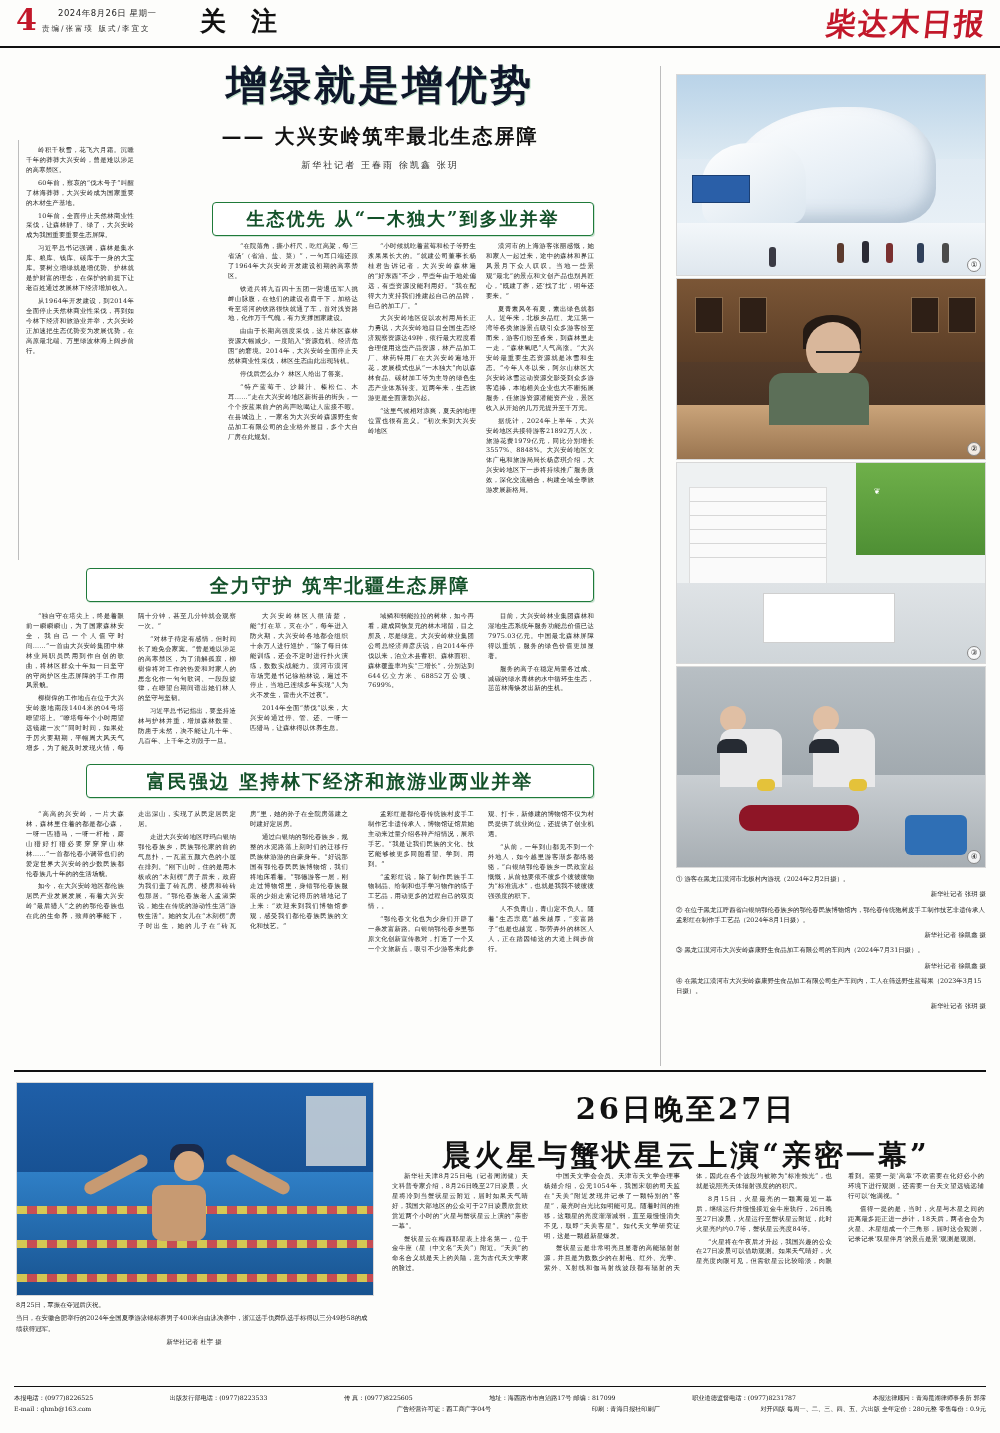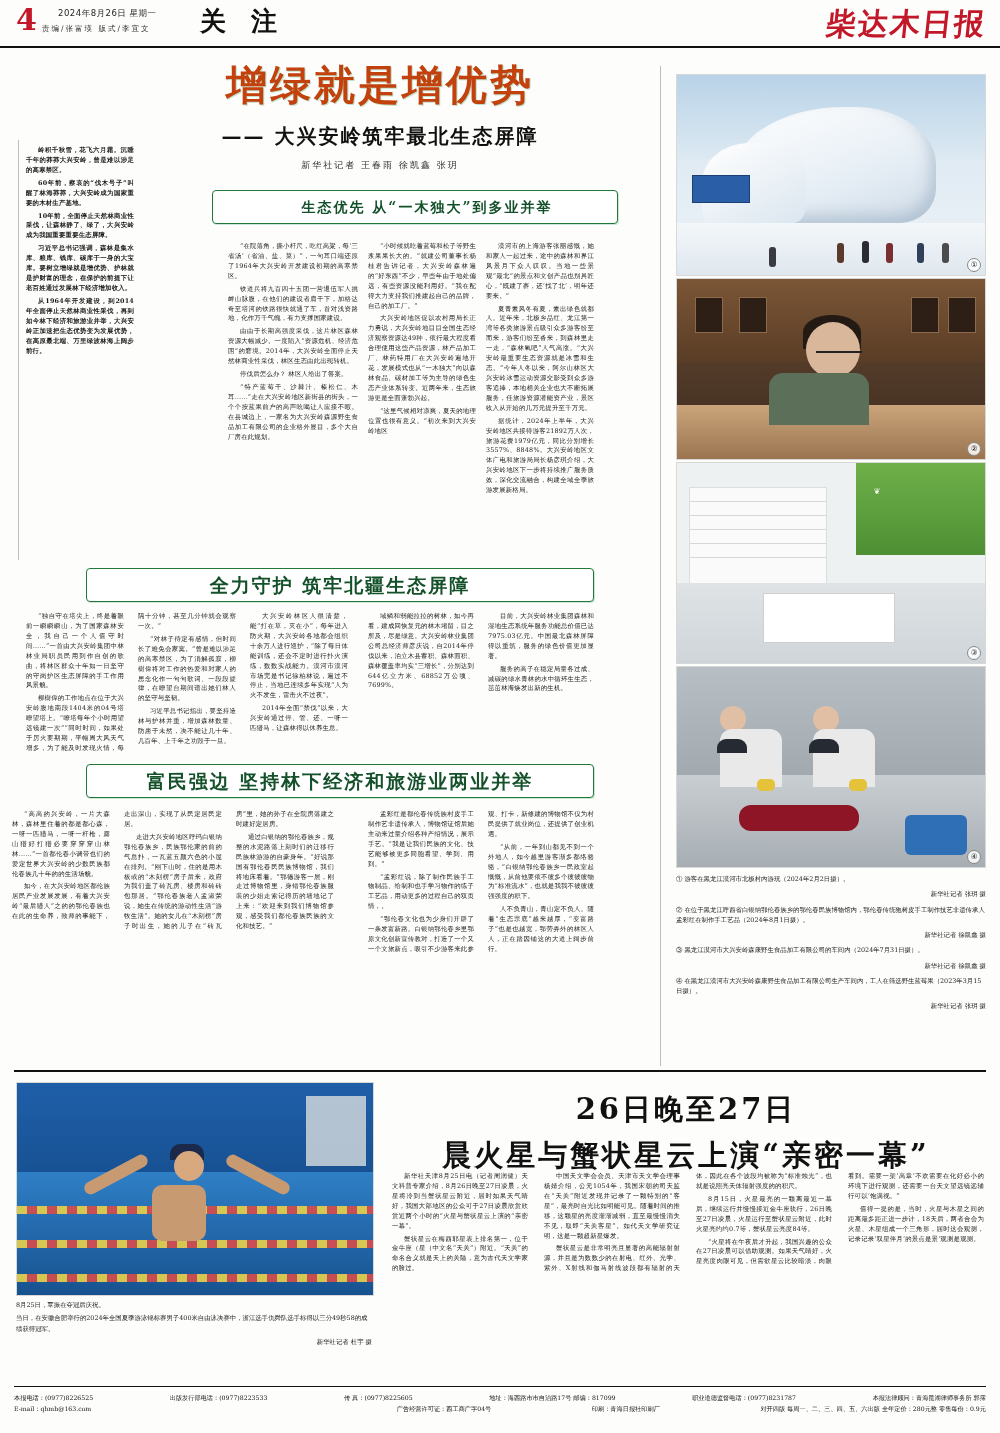--- a/index.html
+++ b/index.html
@@ -42,21 +42,21 @@
     font-family:"DejaVu Serif","Liberation Serif",serif;
     letter-spacing:2px;
     transform:skewX(-6deg);
   }
 
   
   .headline{
     position:absolute;left:120px;top:58px;width:520px;text-align:center;
   }
   .headline .h1{
-    font-size:41px;font-weight:bold;color:#c2410c;
+    font-size:41px;font-weight:bold;color:#0f172a;
     font-family:"DejaVu Serif","Liberation Serif",serif;
     letter-spacing:3px;
     text-shadow:1px 1px 0 #bfe0c9;
   }
   .headline .h2{
     margin-top:10px;font-size:20px;font-weight:bold;color:#111;
     font-family:"DejaVu Serif","Liberation Serif",serif;letter-spacing:2px;
   }
   .headline .byline{
     margin-top:9px;font-size:9px;color:#333;letter-spacing:2px;
@@ -68,21 +68,21 @@
     border:1.5px solid #1f7a3a;
     border-radius:4px;
     background:#fff;
     text-align:center;
     font-family:"DejaVu Serif","Liberation Serif",serif;
     font-weight:bold;
     color:#14512a;
     letter-spacing:2px;
     box-shadow:1px 1px 0 #cfe6d6;
   }
-  #sub1{left:212px;top:190px;width:380px;height:32px;font-size:14px;line-height:32px;padding-left:24px;}
+  #sub1{left:212px;top:202px;width:380px;height:32px;font-size:18px;line-height:32px;}
   #sub2{left:86px;top:568px;width:506px;height:32px;font-size:19px;line-height:32px;}
   #sub3{left:86px;top:764px;width:506px;height:32px;font-size:19px;line-height:32px;}
 
   
   .col{
     position:absolute;
     font-size:6.4px;
     line-height:1.55;
     text-align:justify;
     color:#1a1a1a;
@@ -247,21 +247,21 @@
     <div class="byline">新华社记者 王春雨 徐凯鑫 张玥</div>
   </div>
 
   <div class="subbox" id="sub1">生态优先 从“一木独大”到多业并举</div>
   <div class="subbox" id="sub2">全力守护 筑牢北疆生态屏障</div>
   <div class="subbox" id="sub3">富民强边 坚持林下经济和旅游业两业并举</div>
 
   <div class="vrule" style="left:18px;top:140px;height:420px;"></div>
   <div class="vrule" style="left:660px;top:66px;height:1000px;"></div>
 
-  <div class="col" id="lead1" style="left:26px;top:146px;width:108px;font-weight:bold;">
+  <div class="col" id="lead1" style="left:26px;top:146px;width:108px;">
     <p>岭积千秋雪，花飞六月霜。沉睡千年的莽莽大兴安岭，曾是难以涉足的高寒禁区。</p>
     <p>60年前，察哀的“伐木号子”叫醒了林海莽莽，大兴安岭成为国家重要的木材生产基地。</p>
     <p>10年前，全面停止天然林商业性采伐，让森林静了、绿了，大兴安岭成为我国重要重要生态屏障。</p>
     <p>习近平总书记强调，森林是集水库、粮库、钱库、碳库于一身的大宝库。要树立增绿就是增优势、护林就是护财富的理念，在保护的前提下让老百姓通过发展林下经济增加收入。</p>
     <p>从1964年开发建设，到2014年全面停止天然林商业性采伐，再到如今林下经济和旅游业并举，大兴安岭正加速把生态优势变为发展优势，在高原最北端、万里绿波林海上阔步前行。</p>
   </div>
 
   <div class="col" style="left:228px;top:242px;width:130px;">
     <p>“在院落角，撕小杆尺，吃红高粱，每‘三省汤’（省油、盐、菜）”，一句耳口端还原了1964年大兴安岭开发建设初期的高寒禁区。</p>
     <p>铁道兵将九百四十五团一营退伍军人挑衅山脉腹，在他们的建设者肩干下，加格达奇至塔河的铁路很快就通了车，首对浅资路地，化作万千气魄，有力支撑国家建设。</p>
@@ -289,21 +289,21 @@
     <p>习近平总书记指出，要坚持造林与护林并重，增加森林数量、防患于未然，决不能让几十年、几百年、上千年之功毁于一旦。</p>
     <p>大兴安岭林区人很清楚，能“打在草，灭在小”，每年进入防火期，大兴安岭各地都会组织十余万人进行巡护，“除了每日体能训练，还会不定时进行扑火演练，数数实战能力。漠河市漠河市场完是书记徐柏林说，遍过不停止，当地已连续多年实现“人为火不发生，雷击火不过夜”。</p>
     <p>2014年全面“禁伐”以来，大兴安岭通过停、管、还、一呀一匹猎马，让森林得以休养生息。</p>
   </div>
   <div class="col" style="left:368px;top:612px;width:226px;column-count:2;column-gap:14px;">
     <p>域鳞和弱能拉拉的树林，如今再看，建成回恢复元的林木堵留，目之所及，尽是绿意。大兴安岭林业集团公司总经济师彦庆说，自2014年停伐以来，泊立木县蓄积、森林面积、森林覆盖率均实“三增长”，分别达到644亿立方米、68852万公顷、7699%。</p>
     <p>目前，大兴安岭林业集团森林和湿地生态系统年服务功能总价值已达7975.03亿元。中国最北森林屏障得以重筑，服务的绿色价值更加显著。</p>
     <p>服务的高子在稳定局量各过成、减碳的绿水青林的水中循环生生态，茁茁林海焕发出新的生机。</p>
   </div>
 
-  <div class="col" style="left:12px;top:810px;width:322px;column-count:3;column-gap:14px;">
+  <div class="col" style="left:26px;top:810px;width:322px;column-count:3;column-gap:14px;">
     <p>“高高的兴安岭，一片大森林，森林里住着的都是都心森，一呀一匹猎马，一呀一杆枪，露山猎好打猎必要穿穿穿山林林……”一首都伦春小调带也们的爱定世界大兴安岭的少数民族都伦春族几十年的的生活场貌。</p>
     <p>如今，在大兴安岭地区都伦族居民产业发展发展，有着大兴安岭“最后猎人”之的的鄂伦春族也在此的生命养，致师的事能下，走出深山，实现了从民定居民定居。</p>
     <p>走进大兴安岭地区呼玛白银纳鄂伦春族乡，民族鄂伦家的前的气息扑，一瓦蓝五颜六色的小屋在排列。“刚下山时，住的是用木板或的“木刻楞”房子后来，政府为我们盖了砖瓦房、楼房和砖砖包那居。”鄂伦春族老人孟淑荣说，她生在传统的游动性生活“游牧生活”。她的女儿在“木刻楞”房子时出生，她的儿子在“砖瓦房”里，她的孙子在全院房落建之时建好定居房。</p>
     <p>通过白银纳的鄂伦春族乡，规整的水泥路落上刻时们的迁移行民族林游游的自豪身年。“好说那国有鄂伦春民民族博物馆，我们将地床看着。”鄂德游客一层，刚走过博物馆里，身错鄂伦春族服装的少姐走索记得历的墙地记了上来：“欢迎来到我们博物馆参观，感受我们都伦春族民族的文化和技艺。”</p>
   </div>
   <div class="col" style="left:368px;top:810px;width:226px;column-count:2;column-gap:14px;">
     <p>孟彩红是都伦春传统族村皮手工制作艺非遗传承人，博物馆证馆后她主动来过量介绍各种产绍情况，展示手艺。“我是让我们民族的文化、技艺能够被更多同胞看望、学到、用到。”</p>
     <p>“孟彩红说，除了制作民族手工物制品、给制和也手学习物作的练子工艺品，用动更多的过程自己的双页情，。</p>
     <p>“鄂伦春文化也为少身们开辟了一条发富新路。白银纳鄂伦春乡里鄂原文化创新宣传教对，打造了一个又一个文旅新点，吸引不少游客来此参观、打卡，新修建的博物馆不仅为村民提供了就业岗位，还提供了创业机遇。</p>
     <p>“从前，一年到山都见不到一个外地人，如今越里游客渐多都络骆骆，”白银纳鄂伦春族乡一民政室起慨慨，从前他要依不彼多个彼彼彼物为“标准流水”，也就是我我不彼彼彼强强度的积下。</p>
@@ -398,21 +398,21 @@
       <div class="arm" style="left:18%;top:40%;transform:rotate(-28deg);"></div>
       <div class="arm" style="left:58%;top:40%;transform:rotate(28deg);"></div>
       <div class="cap"></div>
       <div class="hd"></div>
       <div class="bd"></div>
     </div>
   </div>
   <div class="photocap">
     <p style="margin:0 0 3px 0;">8月25日，覃振在夺冠后庆祝。</p>
     <p style="margin:0 0 3px 0;">当日，在安徽合肥举行的2024年全国夏季游泳锦标赛男子400米自由泳决赛中，浙江选手仇舜队选手标得以三分49秒58的成绩获得冠军。</p>
-    <p class="credit" style="margin:0;">新华社记者 杜宇 摄</p>
+    <p class="credit" style="margin:0;text-align:center;">新华社记者 杜宇 摄</p>
   </div>
 
   <div class="lowerhead">
     <div class="l1">26日晚至27日</div>
     <div class="l2">晨火星与蟹状星云上演“亲密一幕”</div>
   </div>
 
   <div class="col" style="left:392px;top:1172px;width:592px;column-count:4;column-gap:16px;">
     <p>新华社天津8月25日电（记者周润健）天文科普专家介绍，8月26日晚至27日凌晨，火星将冷到当蟹状星云附近，届时如果天气晴好，我国大部地区的公众可于27日凌晨欣赏欣赏近两个小时的“火星与蟹状星云上演的“亲密一幕”。</p>
     <p>蟹状星云在梅西耶星表上排名第一，位于金牛座（星（中文名“天关”）附近。“天关”的命名合义就是天上的关隘，意为古代天文学家的脸过。</p>

